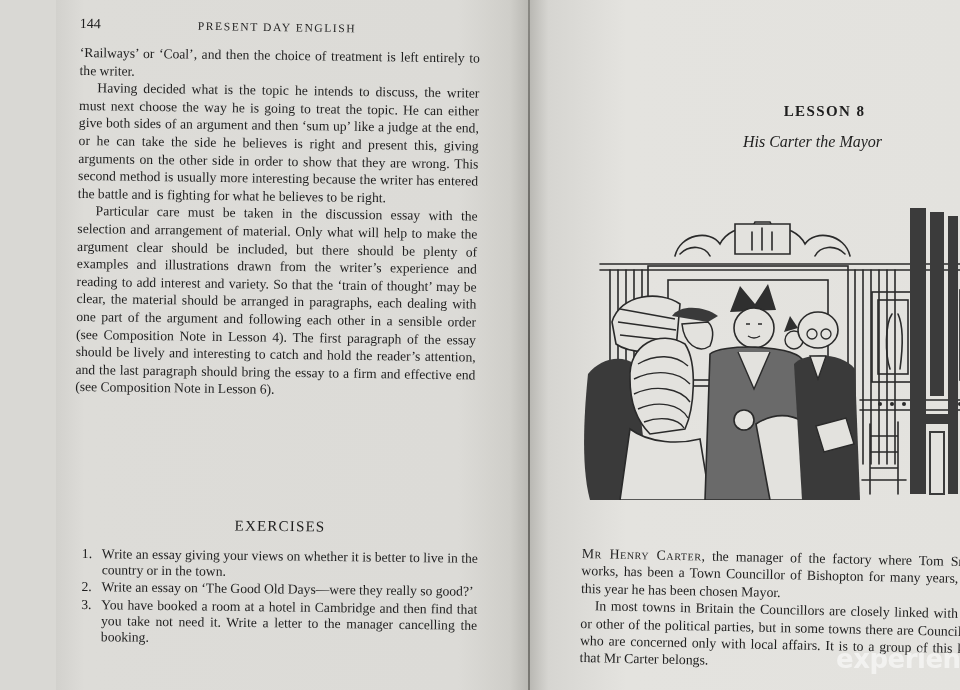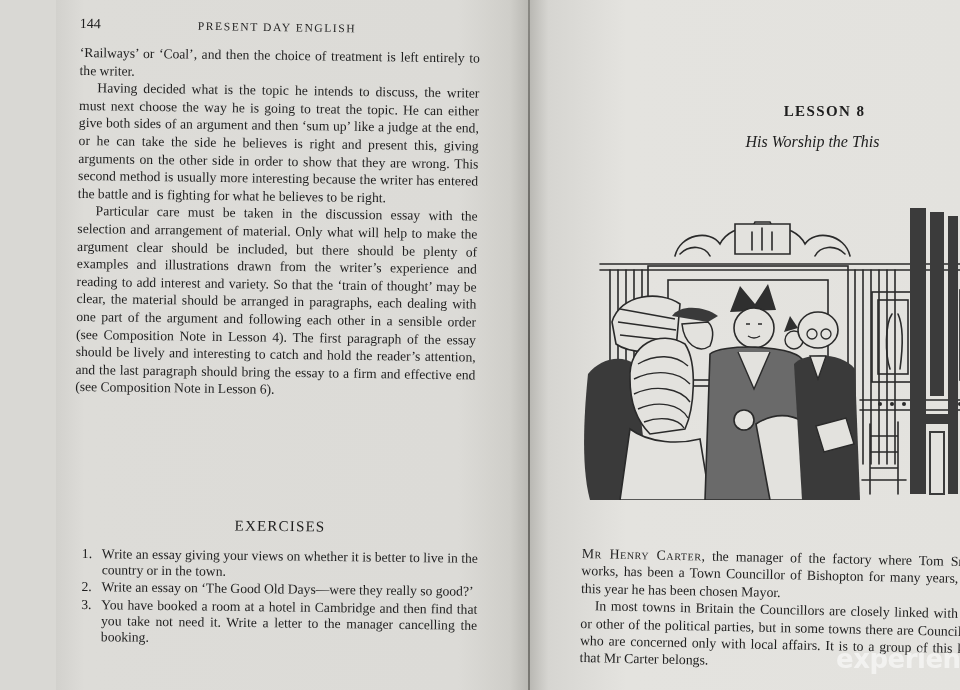--- a/index.html
+++ b/index.html
@@ -128,21 +128,21 @@
     </li>
   </ol>
 
   <div class="page page-right"></div>
   <div class="gutter-line"></div>
 
   <div class="lesson-heading">
     <span>LESSON 8</span>
   </div>
   <div class="lesson-title">
-    <span>His Worship the This</span>
+    <span>His Carter the Mayor</span>
   </div>
 
   <svg class="illustration" viewBox="0 0 410 296" xmlns="http://www.w3.org/2000/svg">
     <g fill="none" stroke="#2a2a2a" stroke-width="1.6" stroke-linecap="round">
 
       <line x1="20" y1="60" x2="400" y2="60"></line>
       <line x1="20" y1="66" x2="400" y2="66"></line>
 
       <path d="M95 52 C 100 30, 130 25, 140 40 C 145 30, 160 20, 170 28 L 175 18 L 190 18 L 195 28 C 205 20, 220 30, 225 40 C 235 25, 265 30, 270 52"></path>
       <path d="M155 20 L 155 50 L 210 50 L 210 20 Z" fill="#e3e2de"></path>

